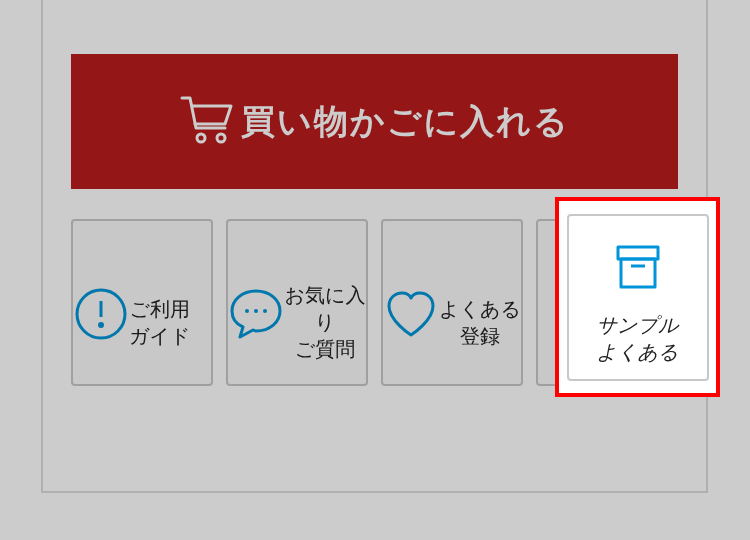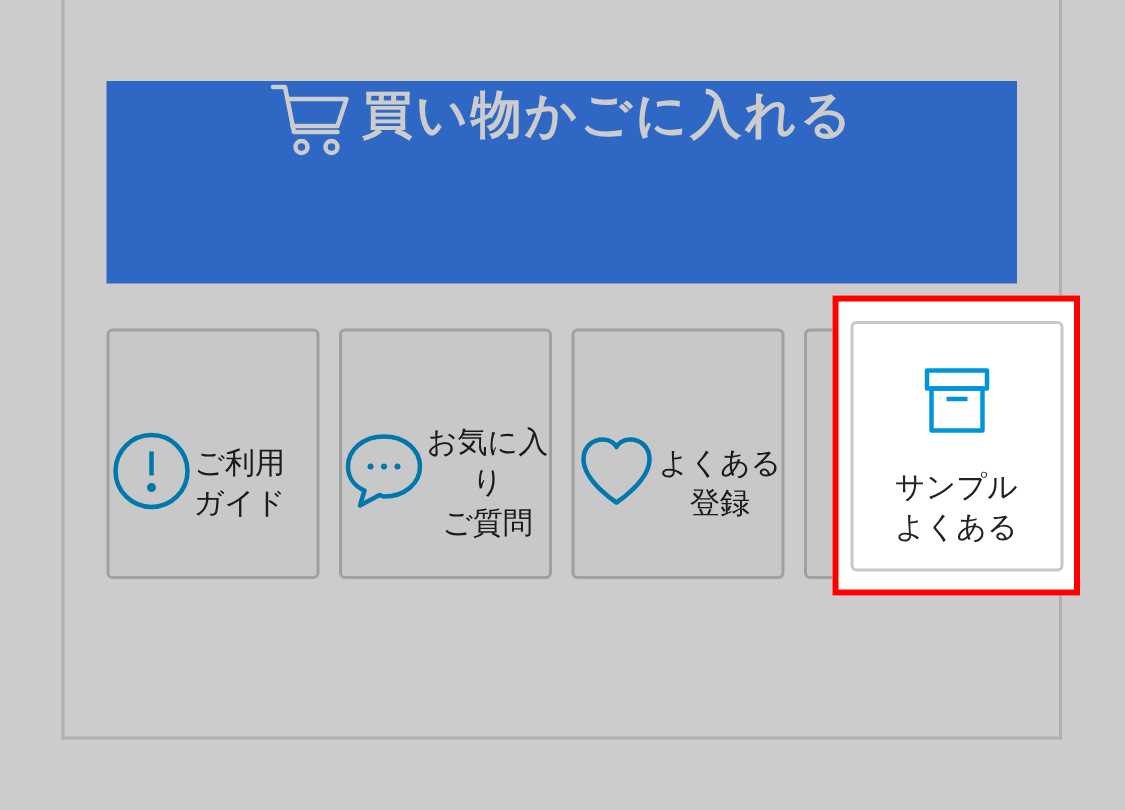--- a/index.html
+++ b/index.html
@@ -24,23 +24,23 @@
     height: 493px;
     border-left: 2px solid #dcdcdc;
     border-right: 2px solid #dcdcdc;
     border-bottom: 2px solid #dcdcdc;
     background: #fff;
     padding: 54px 28px 0 28px;
   }
   .cart-button {
     width: 100%;
     height: 135px;
-    background: #3b82f6;
-    display: flex;
-    align-items: flex-start;
+    background: #b91c1c;
+    display: flex;
+    align-items: center;
     justify-content: center;
     gap: 6px;
     cursor: pointer;
   }
   .cart-button svg { flex: 0 0 auto; }
   .cart-label {
     color: #fff;
     font-size: 34px;
     font-weight: 600;
     letter-spacing: 2px;
@@ -106,20 +106,21 @@
     height: 167px;
     background: #ffffff;
     border: 2px solid #c8c8c8;
     border-radius: 4px;
     display: flex;
     flex-direction: column;
     align-items: center;
     justify-content: flex-start;
     padding-top: 22px;
     cursor: pointer;
+    font-style: italic;
   }
   .tile5 .icon {
     width: 56px;
     height: 56px;
     display: flex;
     align-items: center;
     justify-content: center;
   }
   .tile5 .label {
     margin-top: 18px;

